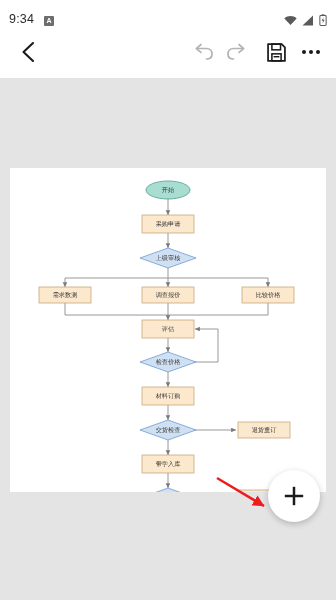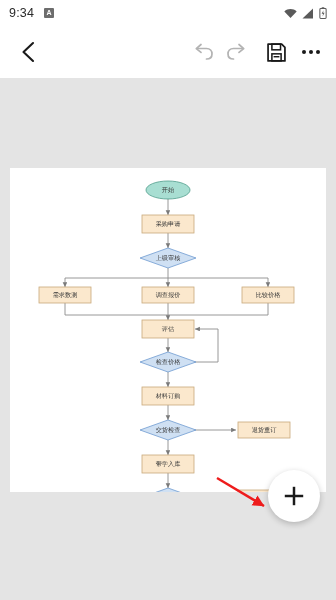--- a/index.html
+++ b/index.html
@@ -22,21 +22,21 @@
     overflow: hidden;
   }
 
   
   .statusbar {
     position: absolute;
     left: 0; top: 0;
     width: 336px; height: 26px;
     background: #ffffff;
     display: flex;
-    align-items: center;
+    align-items: flex-end;
     padding: 0 9px;
     box-sizing: border-box;
   }
   .status-clock {
     font-size: 12.5px;
     color: #2b2b2b;
     letter-spacing: 0.2px;
   }
   .status-appicon {
     margin-left: 10px;

